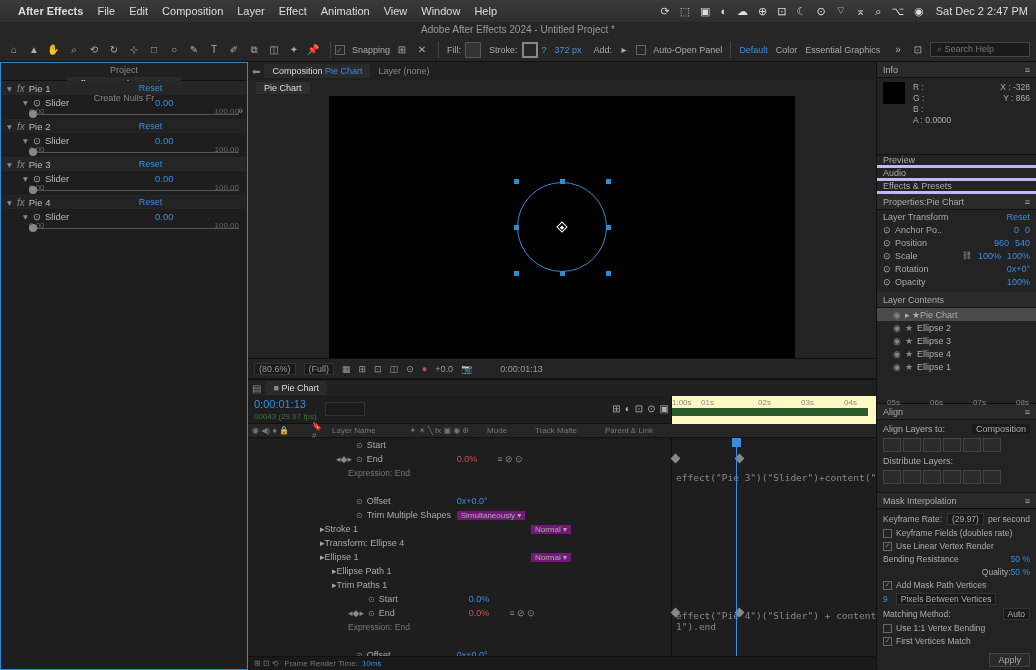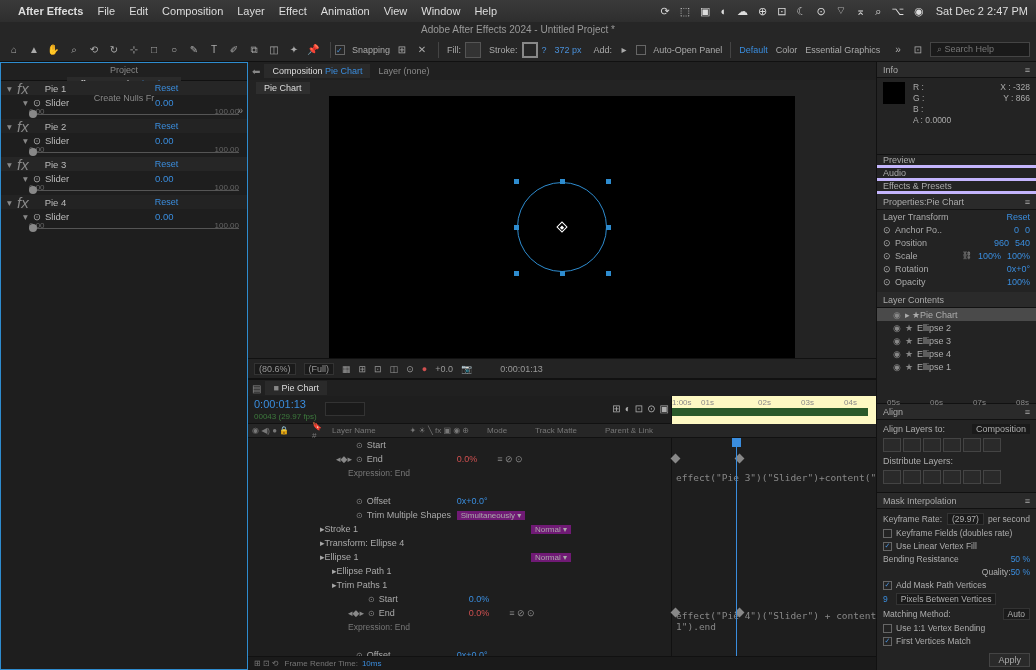--- a/index.html
+++ b/index.html
@@ -34,21 +34,21 @@
 .tab { padding:2px 8px; font-size:9px; color:#888; }
 .tab.active { background:#2a2a2a; color:#ddd; }
 .panel-header { height:16px; background:#2a2a2a; padding:0 6px; font-size:9px; color:#aaa; display:flex; align-items:center; border-bottom:1px solid #111; }
 
 
 .left-col { width:248px; display:flex; flex-direction:column; border:1px solid #2e8ccf; }
 .effect-panel { flex:0 0 302px; overflow:hidden; }
 .effect-list { font-size:9.5px; }
 .effect-row { display:flex; align-items:center; height:14px; padding-left:6px; }
 .effect-row .twirl { width:10px; color:#888; }
-.effect-row .fx { color:#888; margin-right:16px; font-style:italic; font-size:15px; }
+.effect-row .fx { color:#888; margin-right:4px; font-style:italic; font-size:10px; }
 .effect-row .pname { flex:0 0 110px; color:#bbb; }
 .effect-row .reset { color:#3a8dde; font-size:9px; }
 .effect-row .pval { color:#3a8dde; }
 .effect-row.sub { padding-left:22px; }
 .slider-track { margin-left:28px; margin-right:8px; height:10px; position:relative; }
 .slider-track .track { height:1px; background:#555; position:relative; top:5px; }
 .slider-track .knob { width:8px; height:8px; border-radius:50%; background:#888; position:absolute; left:0; top:1px; }
 .slider-track .min { position:absolute; left:0; top:-2px; font-size:8px; color:#666; }
 .slider-track .max { position:absolute; right:0; top:-2px; font-size:8px; color:#666; }
 
@@ -642,21 +642,21 @@
             <span class="lbl">Keyframe Rate:</span>
             <span class="dd">(29.97)</span>
             <span style="margin-left:4px">per second</span>
           </div>
         <div class="mask-row">
             <span class="chkbox"></span>
             <span>Keyframe Fields (doubles rate)</span>
           </div>
         <div class="mask-row">
             <span class="chkbox">✓</span>
-            <span>Use Linear Vertex Fill</span>
+            <span>Use Linear Vertex Render</span>
           </div>
         <div class="mask-row">
             <span class="lbl">Bending Resistance</span>
             <span class="v">50 %</span>
           </div>
         <div class="mask-row">
             <span class="lbl" style="text-align:right">Quality:</span>
             <span class="v">50 %</span>
           </div>
         <div class="mask-row">

